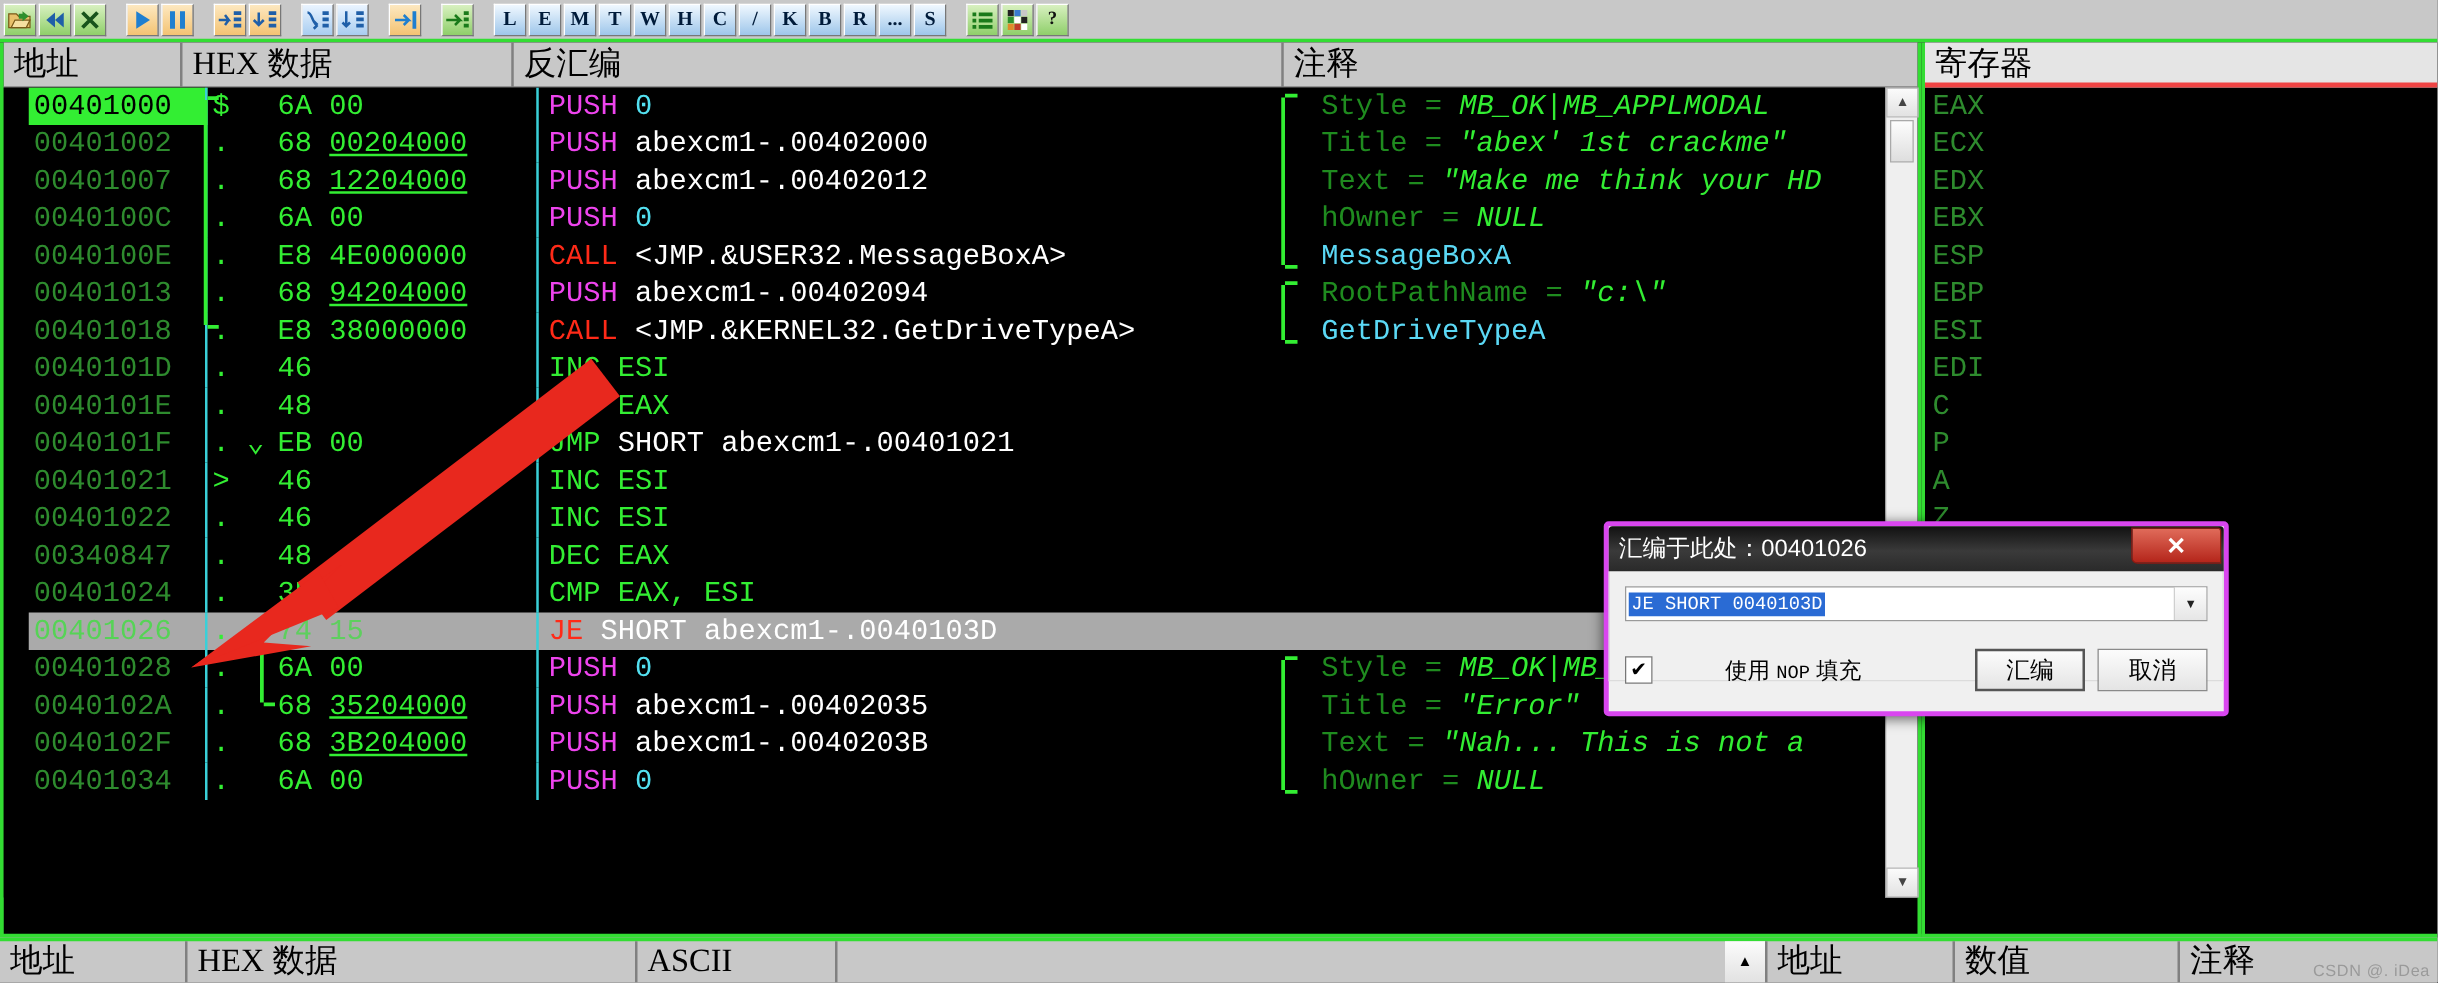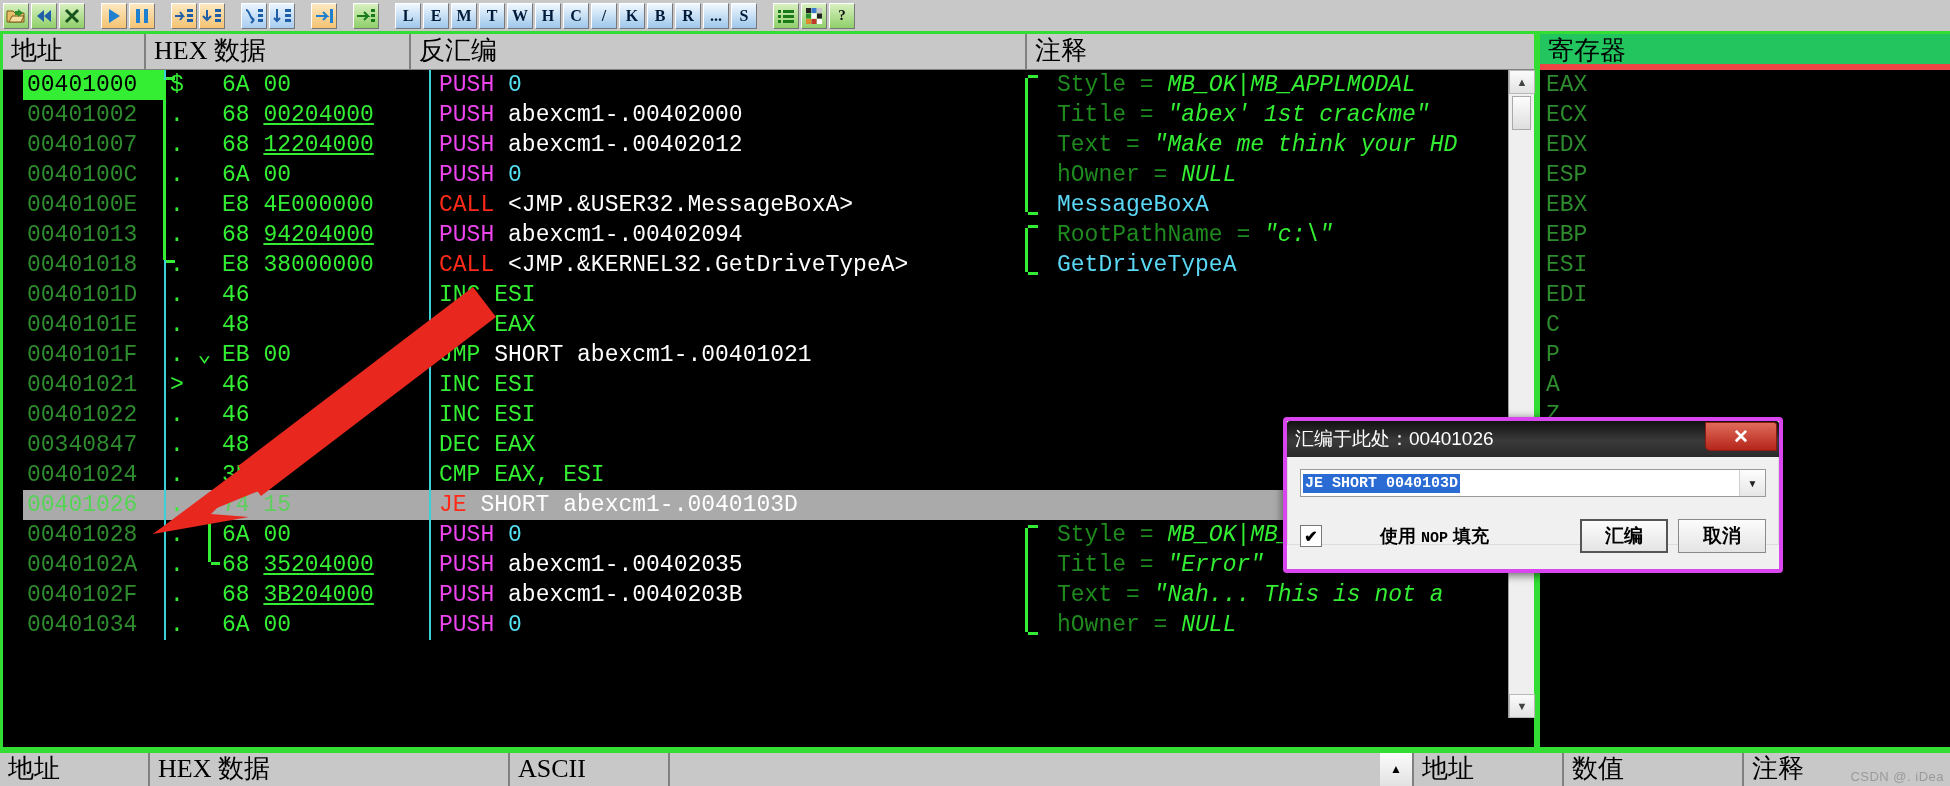--- a/index.html
+++ b/index.html
@@ -179,23 +179,23 @@
   
   .reg-pane {
     position: absolute; left: 1537px; top: 34px;
     width: 413px; height: 716px;
     border: 3px solid #33dd33;
     border-top: none; border-right: none;
     background: #000;
   }
   .reg-head {
     height: 36px; line-height: 34px;
-    background: #22c55e; color: #000;
+    background: #e5e5e5; color: #000;
     font-size: 26px; padding-left: 8px;
-    border-bottom: 6px solid #ef4444;
+    border-bottom: 4px solid #ef4444;
     font-family: "Liberation Serif", serif;
   }
   .reg-rows { padding-left: 6px; }
   .reg-row {
     height: 30px; line-height: 30px;
     font-family: "Liberation Mono", monospace;
     font-size: 23px; color: #2e8b2e;
     white-space: nowrap; overflow: hidden;
   }
   .flag-row { color: #2e8b2e; }
@@ -271,21 +271,20 @@
     border-radius: 0 3px 0 5px;
     color: #fff; font-size: 19px; font-weight: bold;
     display: flex; align-items:center; justify-content:center;
   }
   .dlg-body {
     background: #f0f0f0;
     height: 88px;
     padding: 12px 12px 10px 12px;
     border: 1px solid #dcdcdc;
     border-top: none;
-    font-weight: bold;
   }
   .combo {
     height: 28px;
     border: 1px solid #9a9a9a;
     background: #fff;
     display: flex; align-items: stretch;
     margin-bottom: 22px;
   }
   .combo-val {
     flex: 1 1 auto;
@@ -610,22 +609,22 @@
       </g>
     </svg>
   </div>
 
   <div class="reg-pane">
     <div class="reg-head">寄存器</div>
     <div class="reg-rows" id="reg-rows">
         <div class="reg-row">EAX</div>
         <div class="reg-row">ECX</div>
         <div class="reg-row">EDX</div>
+        <div class="reg-row">EBX</div>
         <div class="reg-row">ESP</div>
-        <div class="reg-row">EBX</div>
         <div class="reg-row">EBP</div>
         <div class="reg-row">ESI</div>
         <div class="reg-row">EDI</div>
         <div class="reg-row flag-row">C</div>
         <div class="reg-row flag-row">P</div>
         <div class="reg-row flag-row">A</div>
         <div class="reg-row flag-row">Z</div>
         <div class="reg-row flag-row">S</div>
         <div class="reg-row flag-row">T</div>
         <div class="reg-row flag-row">D</div>

